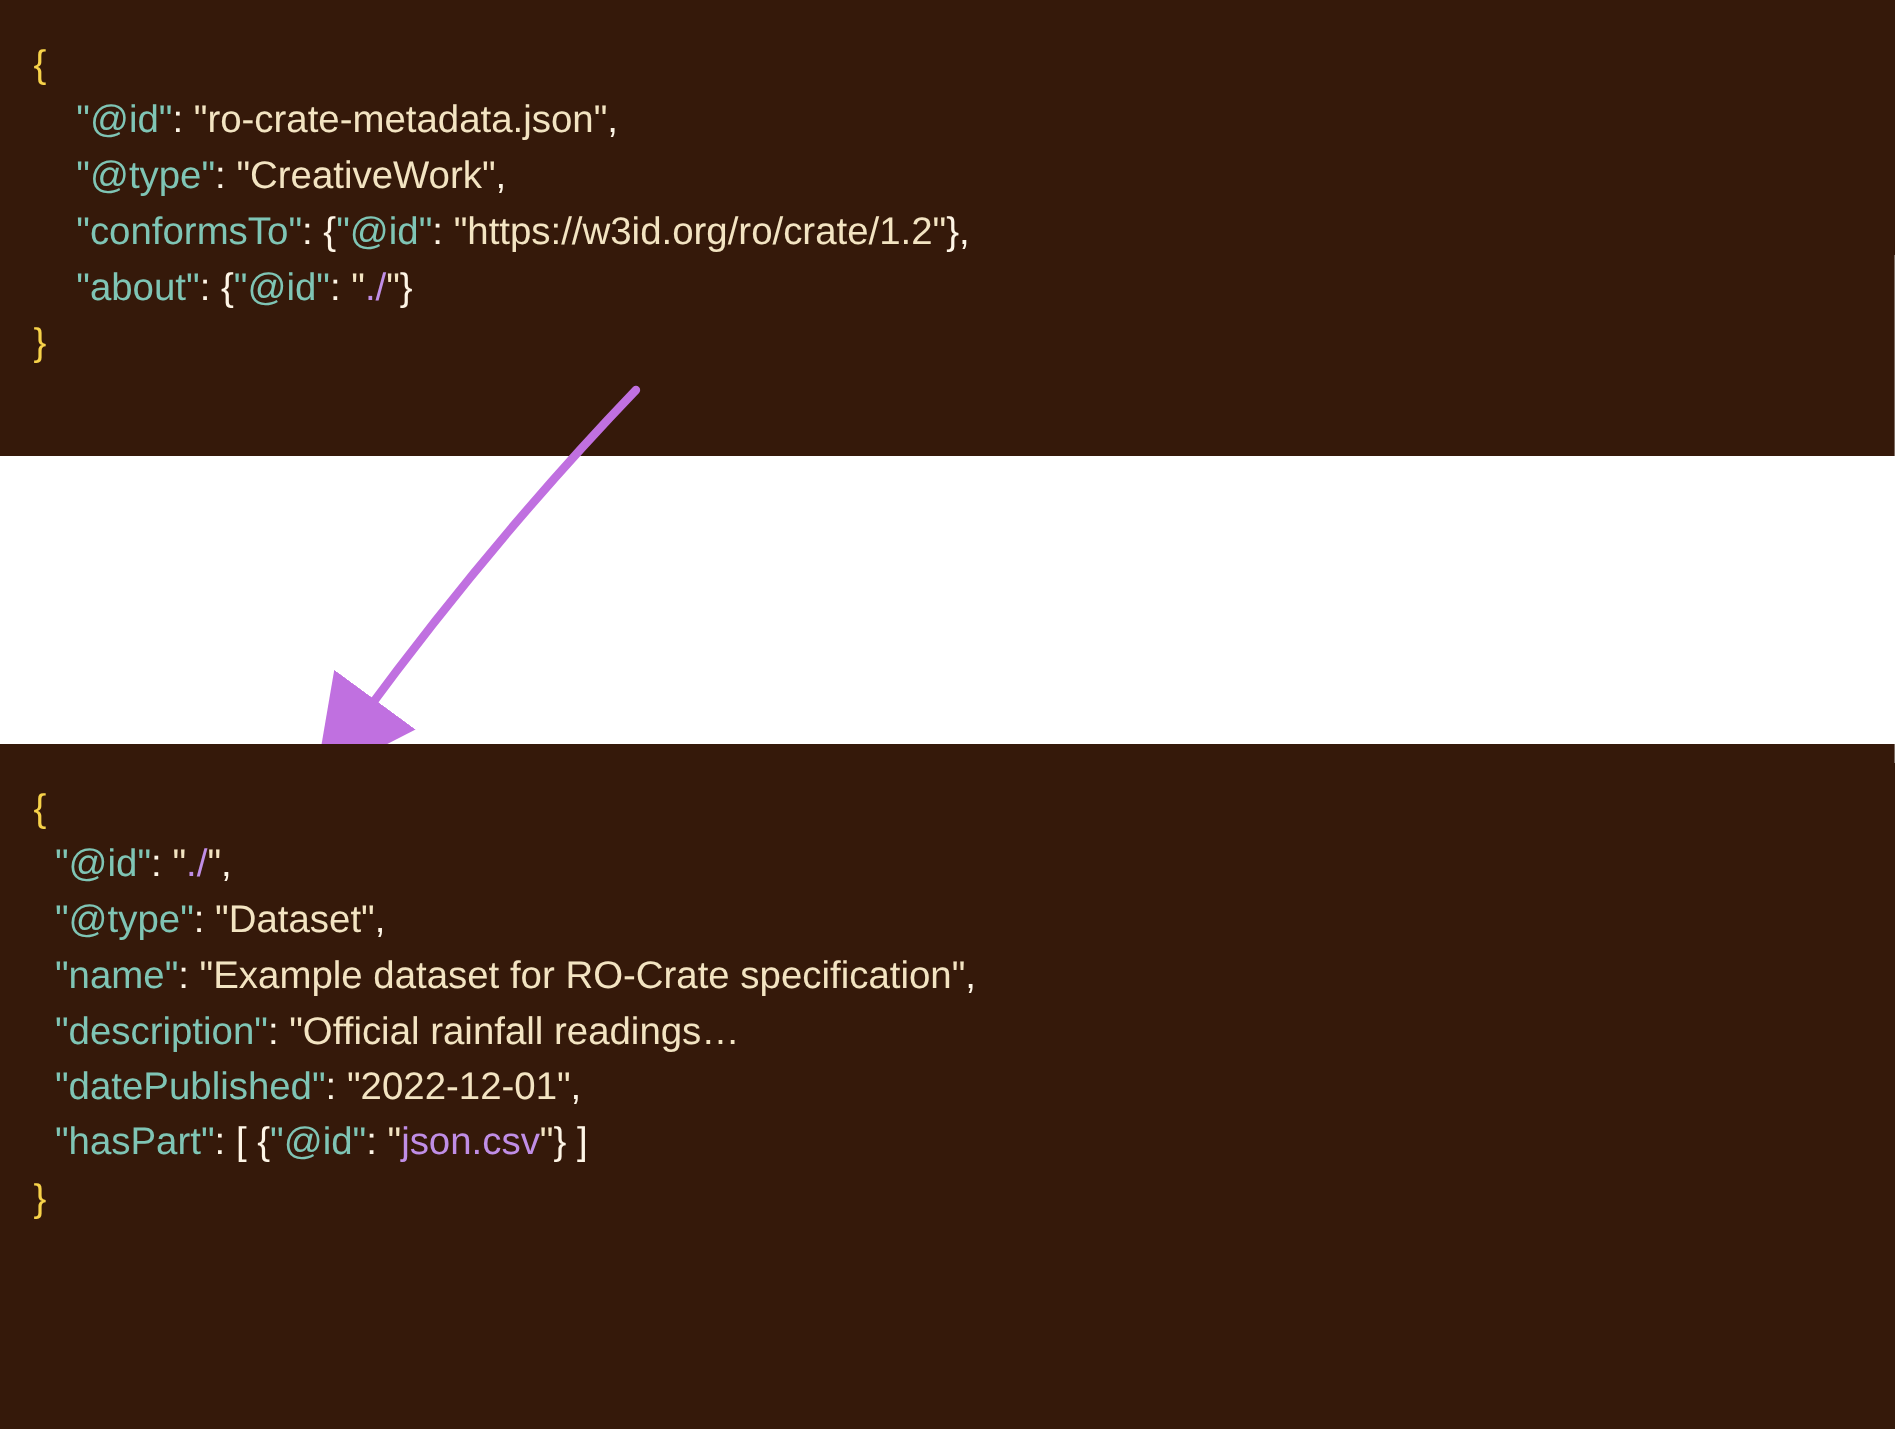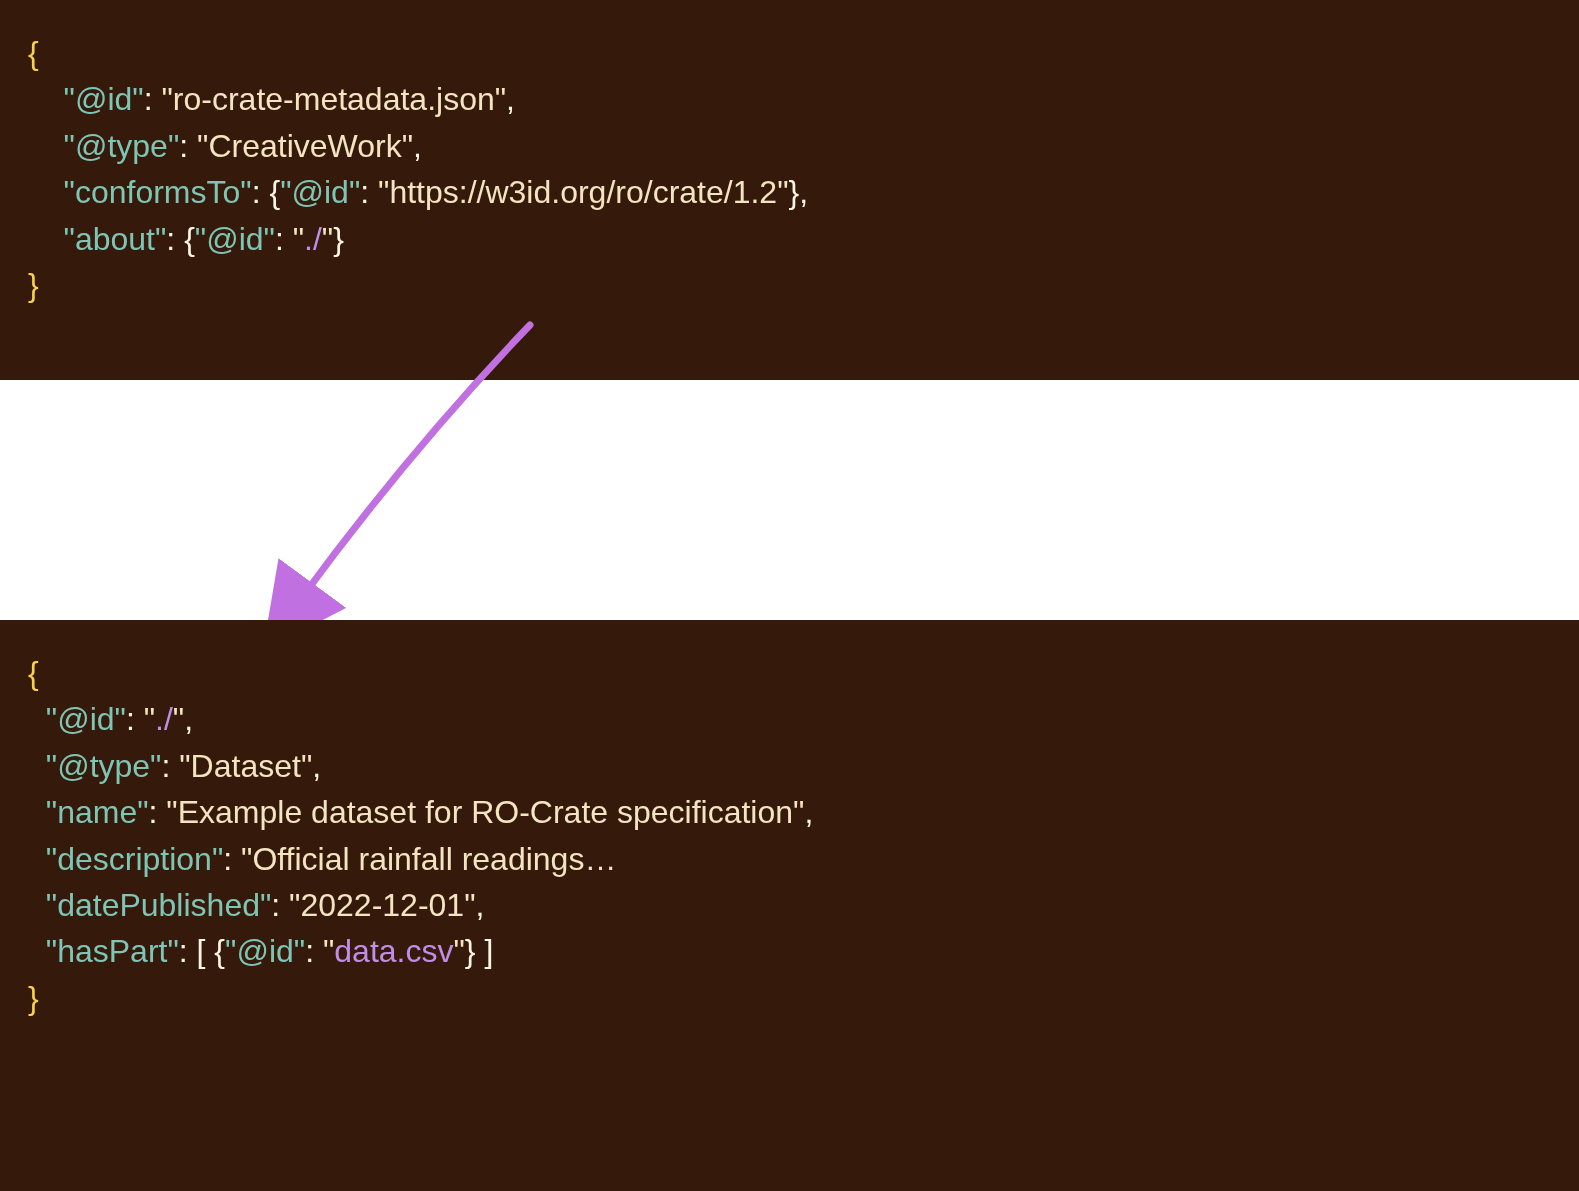--- a/index.html
+++ b/index.html
@@ -72,16 +72,16 @@
     </defs>
     <path d="M 300 15 Q 180 140 70 290" fill="none" stroke-width="7" stroke-linecap="round" marker-end="url(#ah)" stroke="#c070e0"></path>
   </svg>
 
   <div class="code-block block2"><span class="brace">{</span>
   <span class="key">"@id"</span><span>: </span><span class="str">"</span><span class="link">./</span><span class="str">"</span><span>,</span>
   <span class="key">"@type"</span><span>: </span><span class="str">"Dataset"</span><span>,</span>
   <span class="key">"name"</span><span>: </span><span class="str">"Example dataset for RO-Crate specification"</span><span>,</span>
   <span class="key">"description"</span><span>: </span><span class="str">"Official rainfall readings…</span>
   <span class="key">"datePublished"</span><span>: </span><span class="str">"2022-12-01"</span><span>,</span>
-  <span class="key">"hasPart"</span><span>: [ {</span><span class="key">"@id"</span><span>: </span><span class="str">"</span><span class="link">data.csv</span><span class="str">"</span><span>} ]</span>
+  <span class="key">"hasPart"</span><span>: [ {</span><span class="key">"@id"</span><span>: </span><span class="str">"</span><span class="link">json.csv</span><span class="str">"</span><span>} ]</span>
 <span class="brace">}</span></div>
 
 </div>
 
 </body></html>

